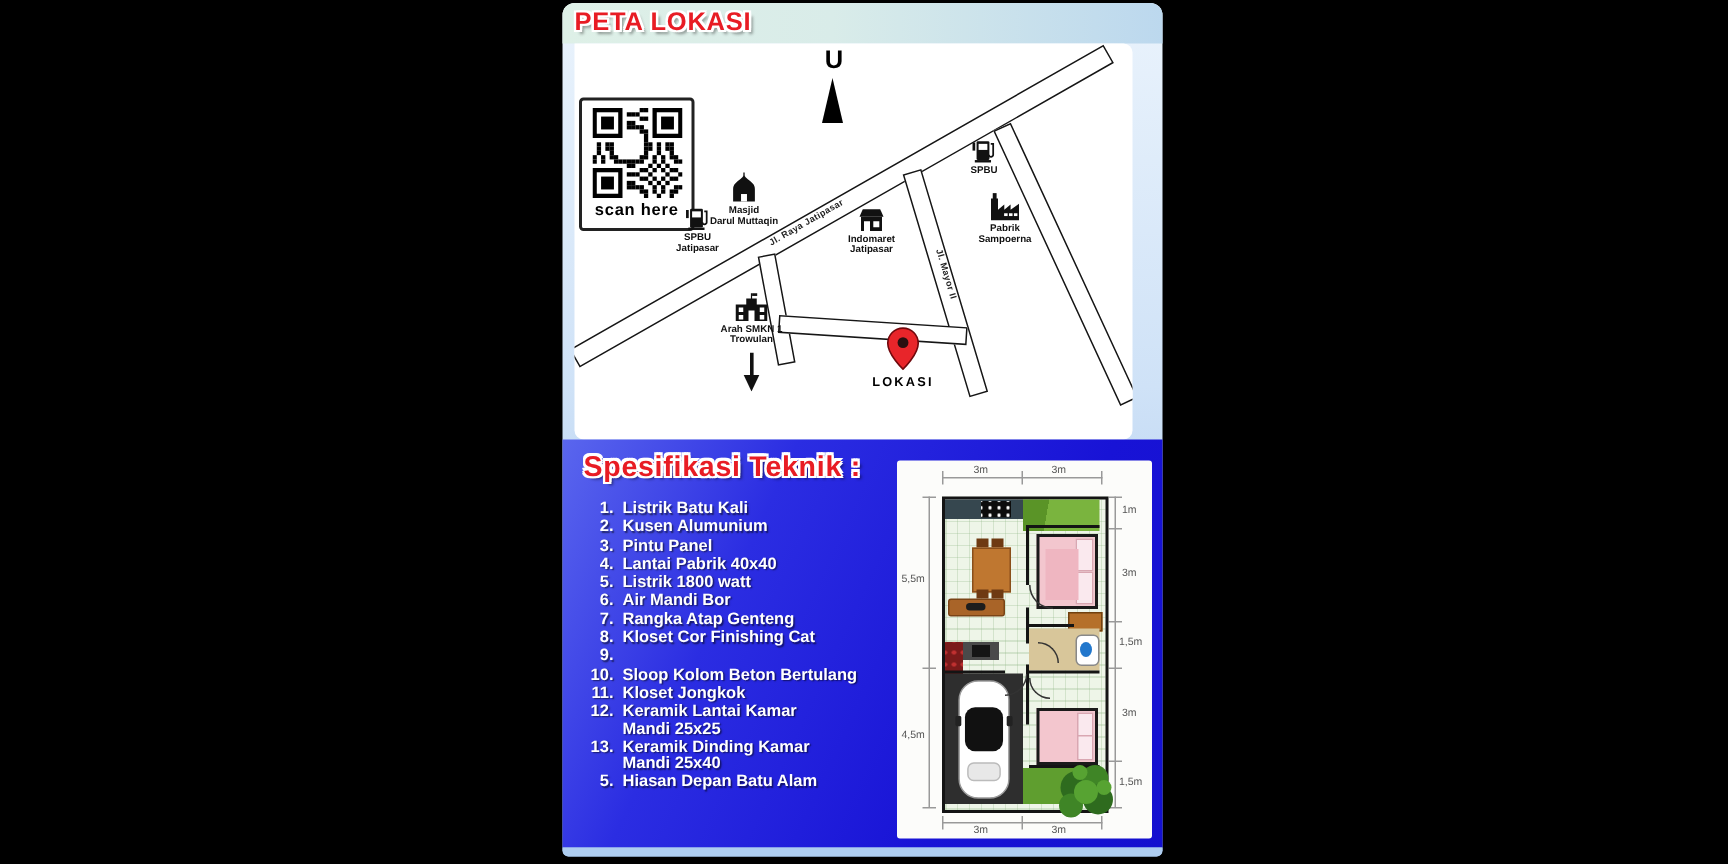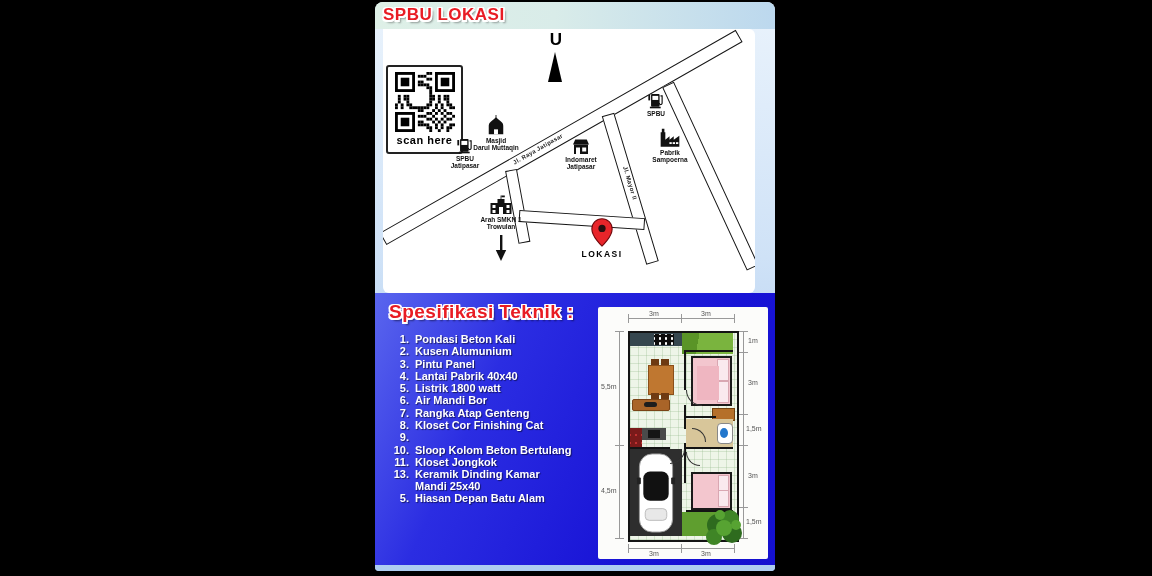--- a/index.html
+++ b/index.html
@@ -74,21 +74,21 @@
   .arc{position:absolute;border:1.2px solid #333;background:transparent;}
   .bottom-strip{position:absolute;left:0;top:563px;width:100%;height:6px;background:#aecdf0;border-radius:0 0 4px 4px;}
   svg{display:block;}
 </style>
 </head>
 <body>
 
 <div class="flyer">
 
   <div class="banner">
-    <div class="peta-title">SPBU LOKASI</div>
+    <div class="peta-title">PETA LOKASI</div>
   </div>
 
   <div class="map-card">
 
     <div class="road" style="left:0;top:203px;width:408px;height:12px;transform:rotate(-29.7deg);"></div>
     <div class="road" style="left:285px;top:49px;width:200px;height:11px;transform:rotate(65.2deg);"></div>
     <div class="road" style="left:225px;top:79px;width:153px;height:11px;transform:rotate(73.3deg);"></div>
     <div class="road" style="left:128px;top:135px;width:72px;height:10px;transform:rotate(79.5deg);"></div>
     <div class="road" style="left:136px;top:181px;width:124px;height:10px;transform:rotate(3.7deg);"></div>
 
@@ -325,21 +325,21 @@
       <div class="lokasi-lbl">LOKASI</div>
     </div>
   </div>
 
   <div class="blue-panel">
     <div class="spec-heading">Spesifikasi Teknik :</div>
 
     <div class="spec-list">
       <div class="spec-item">
           <span class="num">1.</span>
-          <span class="txt">Pondasi Beton Kali</span>
+          <span class="txt">Listrik Batu Kali</span>
         </div>
       <div class="spec-item">
           <span class="num">2.</span>
           <span class="txt">Kusen Alumunium</span>
         </div>
       <div class="spec-item">
           <span class="num">3.</span>
           <span class="txt">Pintu Panel</span>
         </div>
       <div class="spec-item">
@@ -365,20 +365,25 @@
       <div class="spec-item">
           <span class="num">9.</span>
         </div>
       <div class="spec-item">
           <span class="num">10.</span>
           <span class="txt">Sloop Kolom Beton Bertulang</span>
         </div>
       <div class="spec-item">
           <span class="num">11.</span>
           <span class="txt">Kloset Jongkok</span>
+        </div>
+      <div class="spec-item">
+          <span class="num">12.</span>
+          <span class="txt">Keramik Lantai Kamar
+Mandi 25x25</span>
         </div>
       <div class="spec-item">
           <span class="num">13.</span>
           <span class="txt">Keramik Dinding Kamar
 Mandi 25x40</span>
         </div>
       <div class="spec-item">
           <span class="num">5.</span>
           <span class="txt">Hiasan Depan Batu Alam</span>
         </div>

